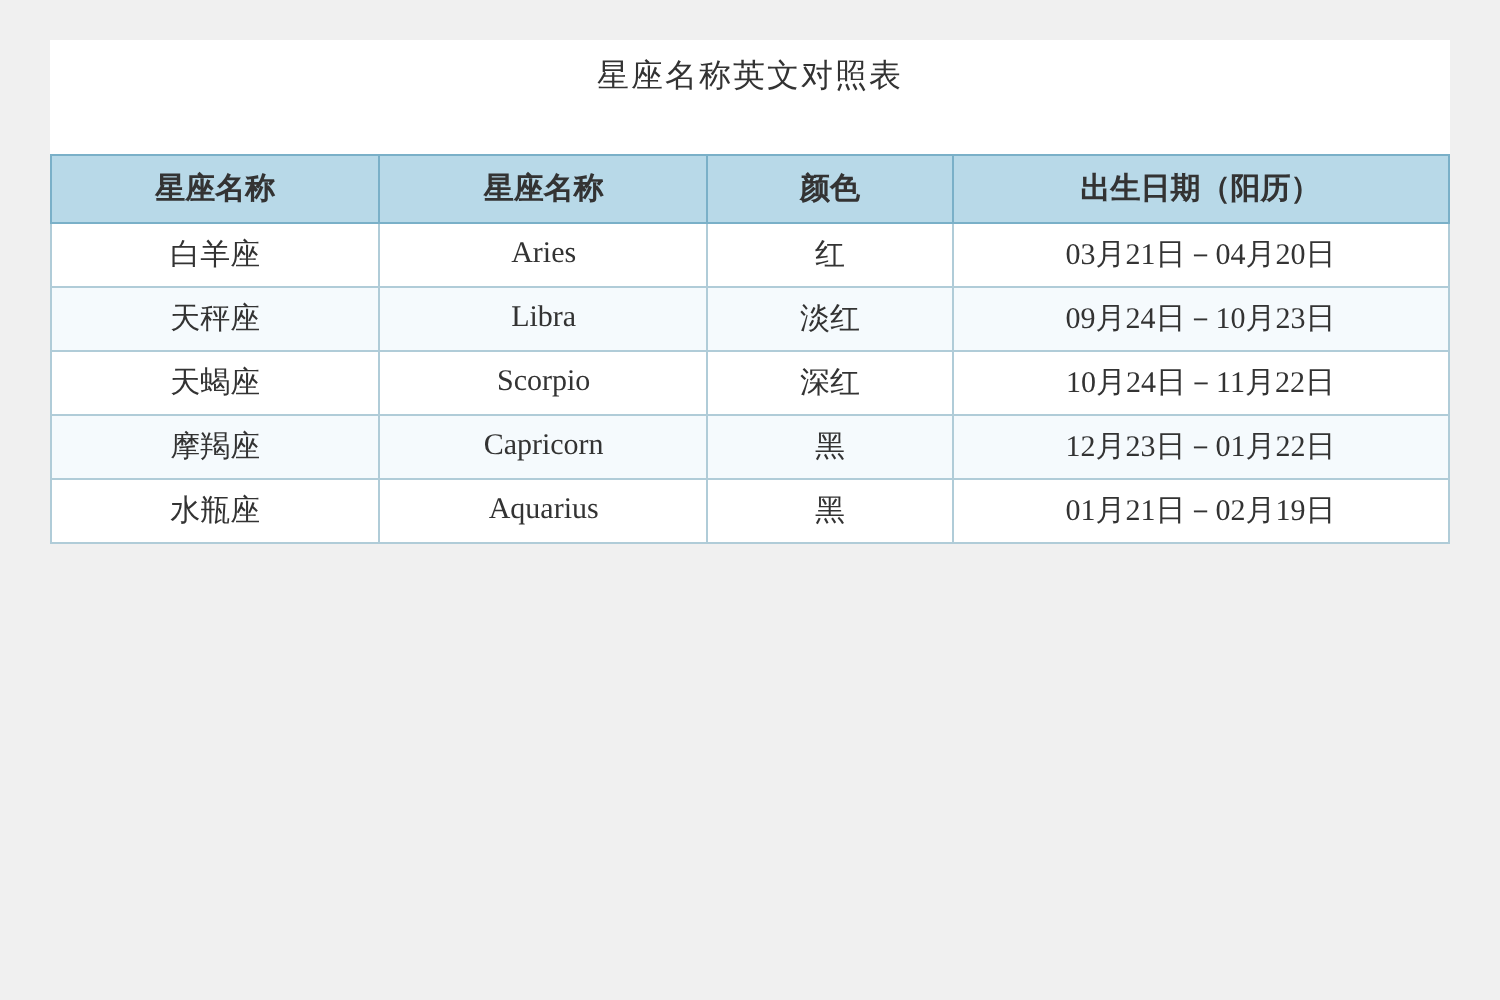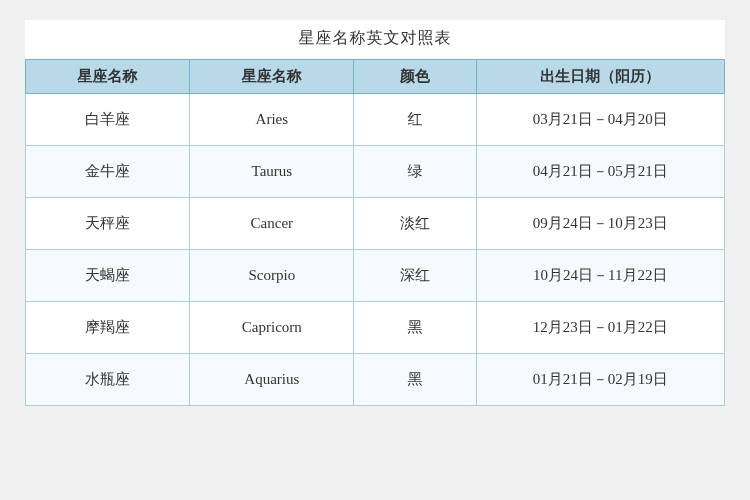--- a/index.html
+++ b/index.html
@@ -15,21 +15,21 @@
       overflow: hidden;
     }
     .container {
       width: 700px;
       background: #fff;
     }
     .page-title {
       text-align: center;
       font-size: 16px;
       color: #333;
-      padding: 8px 0 10px;
+      padding: 8px 0 28px;
       letter-spacing: 1px;
     }
     table {
       width: 100%;
       border-collapse: collapse;
       font-size: 15px;
     }
     thead tr {
       background: #b8d9e8;
     }
@@ -41,21 +41,21 @@
       color: #333;
     }
     tbody tr {
       background: #fff;
     }
     tbody tr:nth-child(even) {
       background: #f5fafd;
     }
     tbody td {
       border: 1px solid #b0ccd8;
-      padding: 16px 10px;
+      padding: 6px 10px;
       text-align: center;
       color: #333;
       font-size: 15px;
     }
     tbody td:first-child {
       font-weight: normal;
     }
     tbody td:nth-child(2) {
       font-style: normal;
     }
@@ -75,28 +75,22 @@
       </tr>
     </thead>
     <tbody id="table-body">
     <tr>
     <td>白羊座</td>
     <td>Aries</td>
     <td>红</td>
     <td>03月21日－04月20日</td>
   </tr>
         <tr>
-    <td>金牛座</td>
-    <td>Taurus</td>
-    <td>绿</td>
-    <td>04月21日－05月21日</td>
-  </tr>
-        <tr>
     <td>天秤座</td>
-    <td>Cancer</td>
+    <td>Libra</td>
     <td>淡红</td>
     <td>09月24日－10月23日</td>
   </tr>
         <tr>
     <td>天蝎座</td>
     <td>Scorpio</td>
     <td>深红</td>
     <td>10月24日－11月22日</td>
   </tr>
         <tr>

